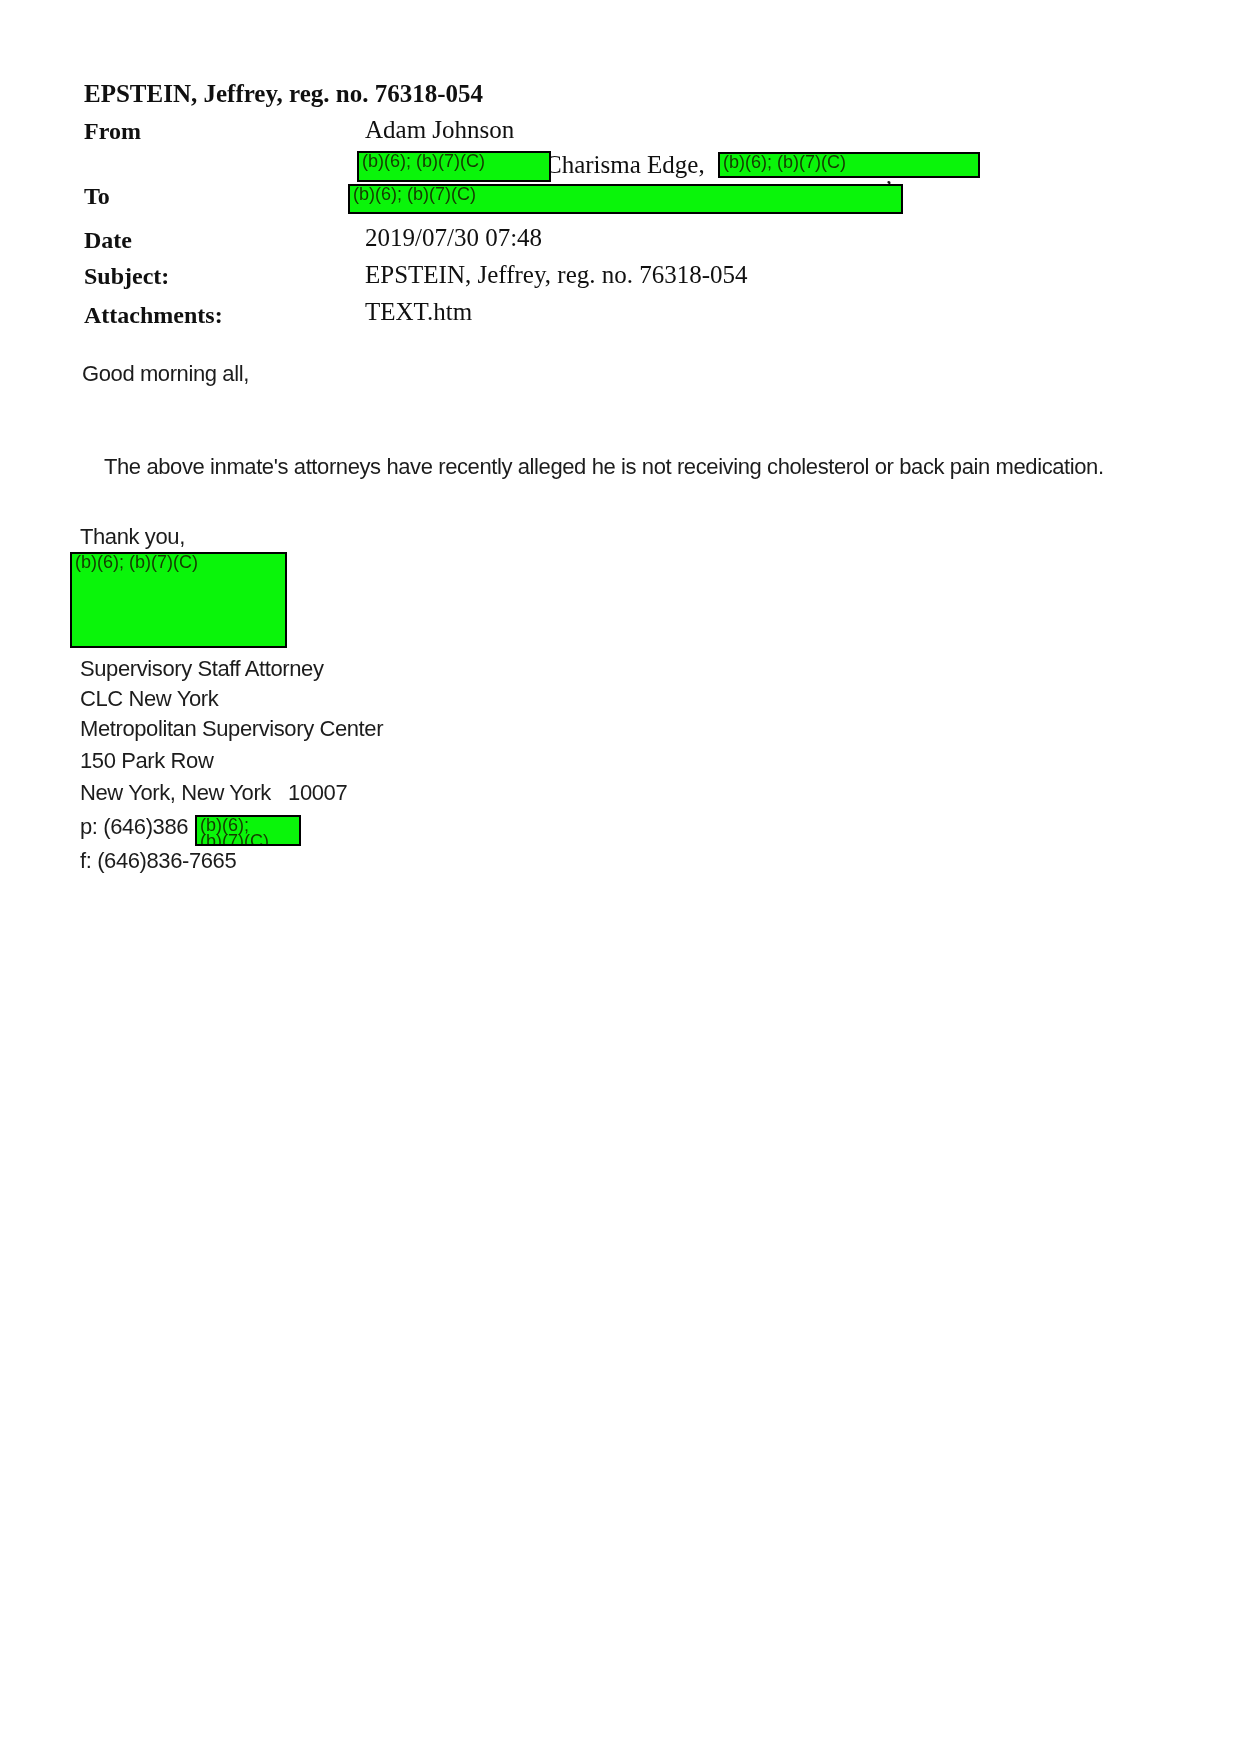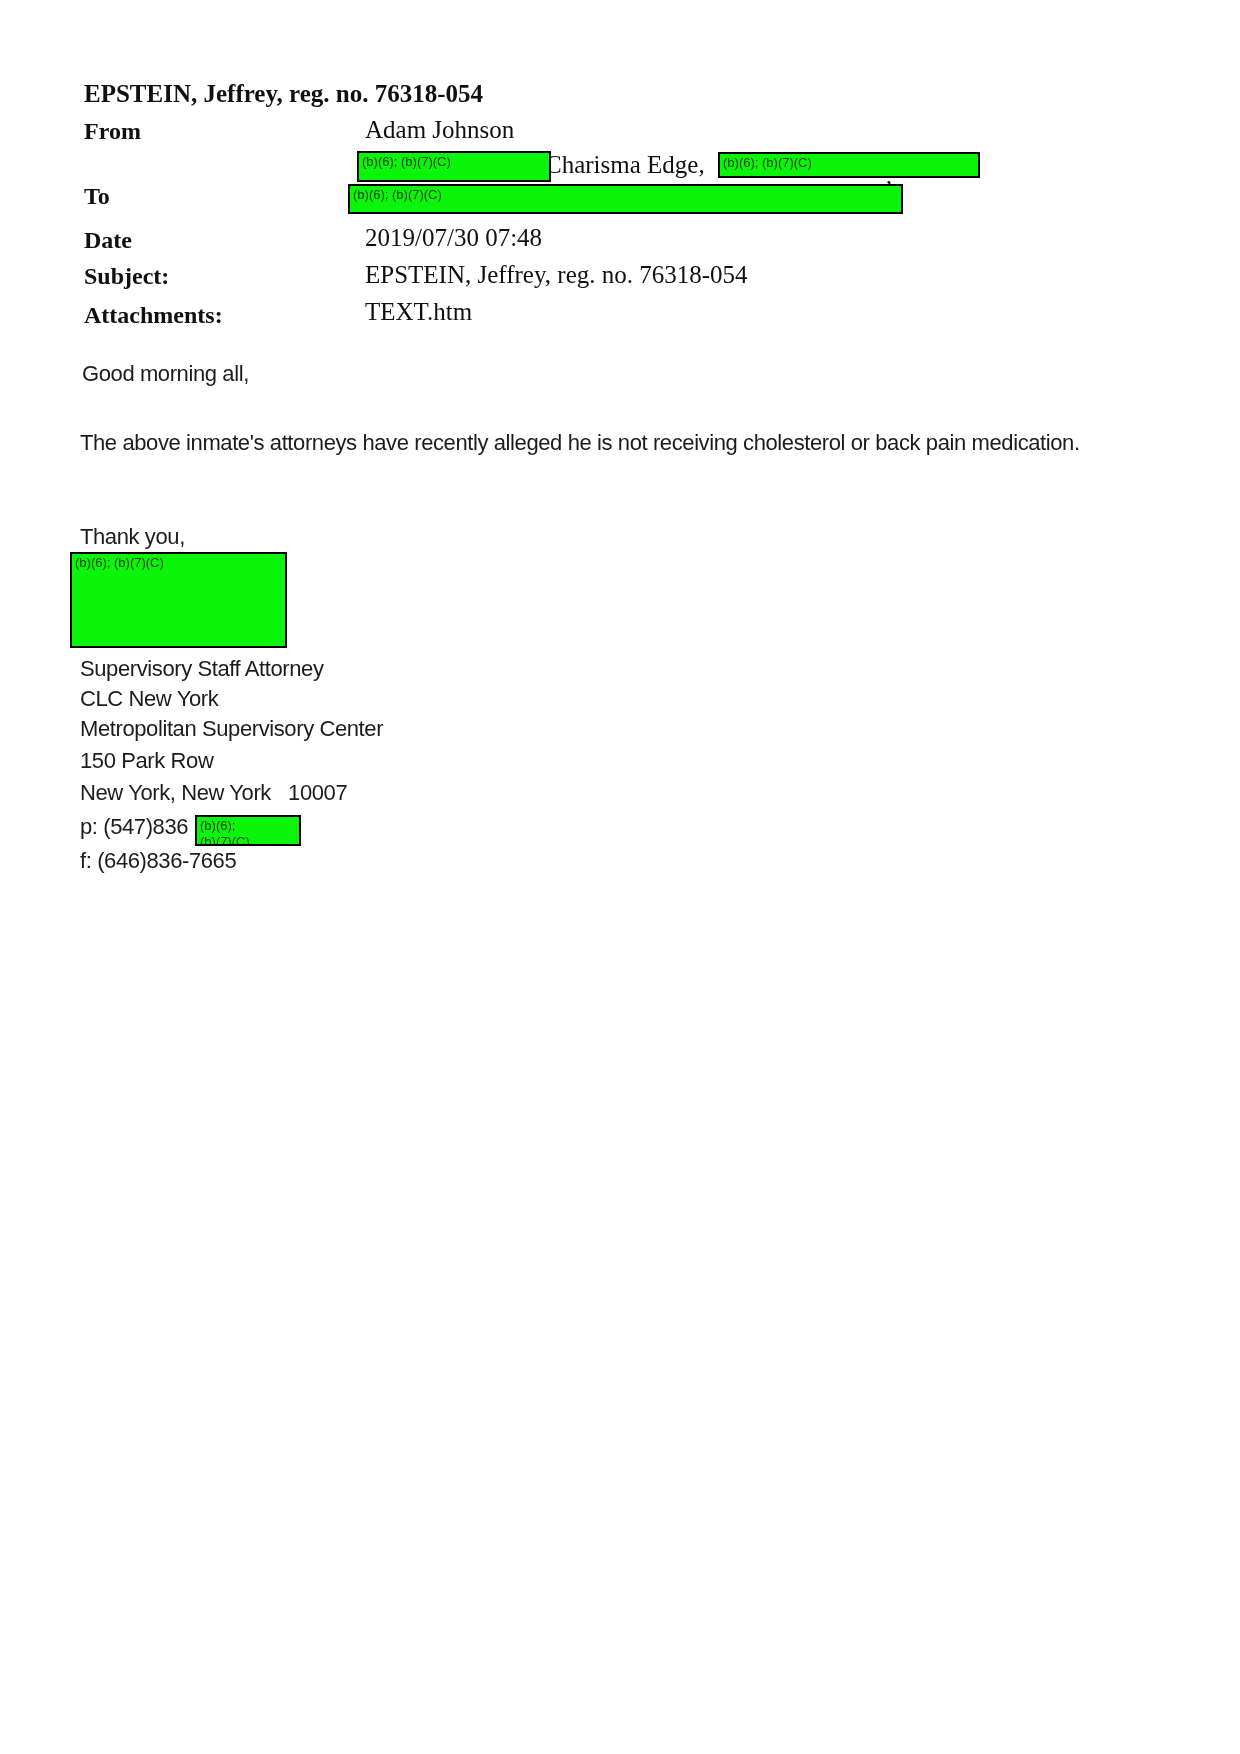--- a/index.html
+++ b/index.html
@@ -43,40 +43,40 @@
   .redact{
     position:absolute;
     background:#0af50a;
     border:2px solid #000;
     box-sizing:border-box;
     overflow:hidden;
   }
   .redact .stamp{
     display:block;
     font-family:"Liberation Sans","DejaVu Sans",sans-serif;
-    font-size:13px;line-height:15px;
+    font-size:18px;line-height:15px;
     color:#153a00;
     padding:1px 8px 0 3px;
     white-space:nowrap;
   }
   #redact-to1{left:357px;top:151px;width:194px;height:31px;z-index:3;}
   #redact-to2{left:718px;top:152px;width:262px;height:26px;}
   #redact-to3{left:348px;top:184px;width:555px;height:30px;}
   #redact-sig{left:70px;top:552px;width:217px;height:96px;}
   #redact-phone{left:195px;top:815px;width:106px;height:31px;}
 
   
   .body-text{
     position:absolute;left:80px;
     font-family:"Liberation Sans","DejaVu Sans",sans-serif;
     font-size:22px;letter-spacing:-0.4px;
     color:#1c1c1c;white-space:nowrap;
   }
   #greeting{top:361px;left:82px;}
-  #para1{top:430px;}
+  #para1{top:454px;margin-left:24px;}
   #para2{top:461px;}
   #closing{top:524px;}
   #sig-0{top:656px;}
   #sig-1{top:686px;}
   #sig-2{top:716px;}
   #sig-3{top:748px;}
   #sig-4{top:780px;}
   #phone-line{top:814px;}
   #fax-line{top:848px;}
 
@@ -129,21 +129,21 @@
     <span class="stamp">(b)(6); (b)(7)(C)</span>
   </div>
 
   <div class="body-text" id="sig-0">Supervisory Staff Attorney</div>
   <div class="body-text" id="sig-1">CLC New York</div>
   <div class="body-text" id="sig-2">Metropolitan Supervisory Center</div>
   <div class="body-text" id="sig-3">150 Park Row</div>
   <div class="body-text" id="sig-4">New York, New York&nbsp;&nbsp; 10007</div>
 
   <div class="body-text" id="phone-line">
-    <span>p: (547)836</span>
+    <span>p: (646)386</span>
   </div>
 
   <div class="redact" id="redact-phone">
     <span class="stamp">(b)(6);</span>
     <span class="stamp">(b)(7)(C)</span>
   </div>
 
   <div class="body-text" id="fax-line">f: (646)836-7665</div>
 
   <div id="page-number">Page 12248</div>

